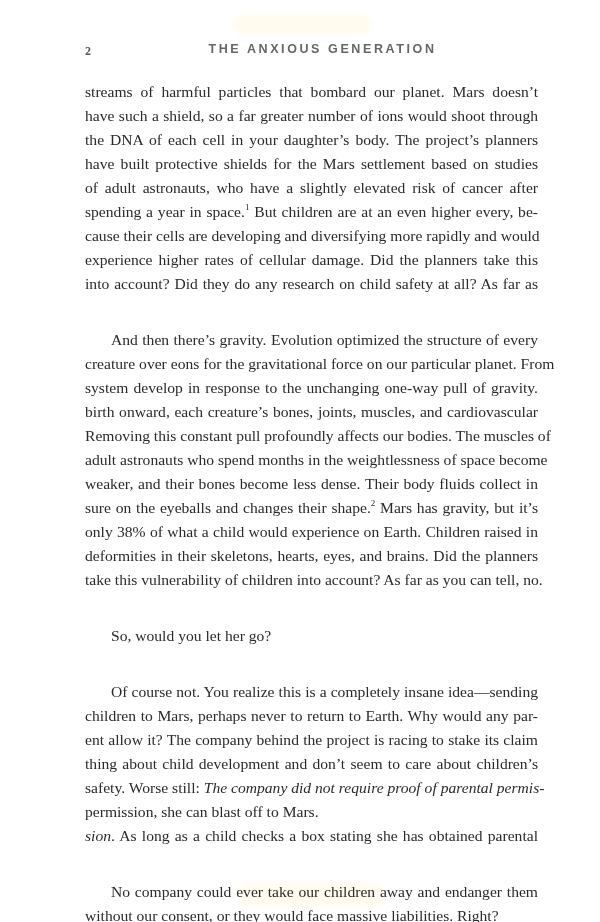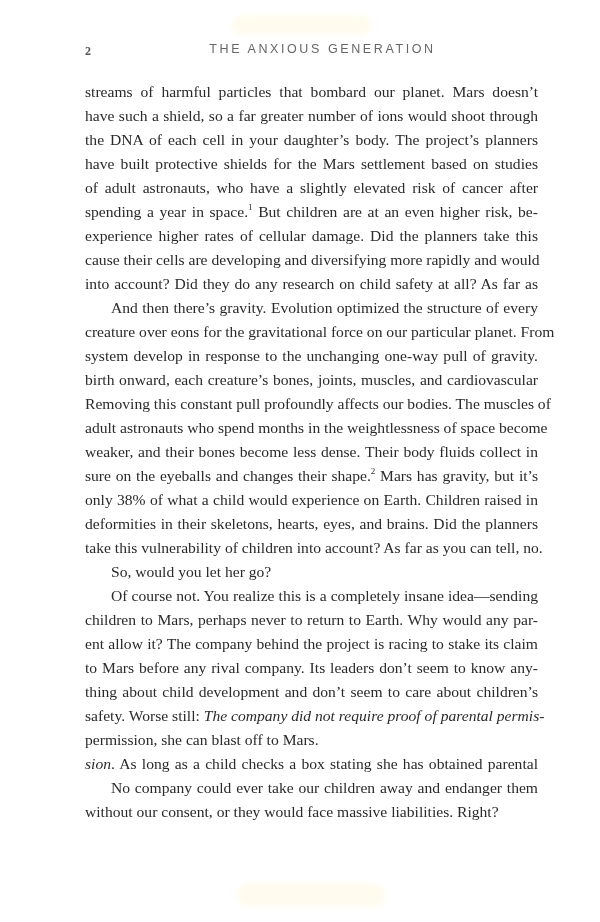--- a/index.html
+++ b/index.html
@@ -40,21 +40,21 @@
       font-family: "Liberation Serif", serif;
     }
     .book-title {
       position: absolute;
       left: 0;
       right: 0;
       top: 0;
       text-align: center;
       font-family: "Liberation Sans", "DejaVu Sans", sans-serif;
       font-size: 12.5px;
-      font-weight: normal;
+      font-weight: bold;
       letter-spacing: 2.6px;
       color: #666;
       padding-left: 22px;
     }
     .body-text {
       position: absolute;
       top: 80px;
       left: 85px;
       width: 453px;
     }
@@ -66,20 +66,21 @@
       white-space: nowrap;
       text-align: justify;
       text-align-last: justify;
       color: #2a2a2a;
     }
     .line.last {
       text-align-last: left;
     }
     .line.indent {
       padding-left: 26px;
+      margin-top: 32px;
     }
     sup.fn {
       font-size: 9px;
       vertical-align: top;
       line-height: 1;
       position: relative;
       top: 3px;
     }
     em { font-style: italic; }
   </style>
@@ -95,23 +96,23 @@
 </div>
 
 <div class="body-text">
 
   <div>
     <span class="line">streams of harmful particles that bombard our planet. Mars doesn’t</span>
     <span class="line">have such a shield, so a far greater number of ions would shoot through</span>
     <span class="line">the DNA of each cell in your daughter’s body. The project’s planners</span>
     <span class="line">have built protective shields for the Mars settlement based on studies</span>
     <span class="line">of adult astronauts, who have a slightly elevated risk of cancer after</span>
-    <span class="line"><span>spending a year in space.</span><sup class="fn">1</sup><span> But children are at an even higher risk, be-</span></span>
+    <span class="line"><span>spending a year in space.</span><sup class="fn">1</sup><span> But children are at an even higher every, be-</span></span>
+    <span class="line">cause their cells are developing and diversifying more rapidly and would</span>
     <span class="line">experience higher rates of cellular damage. Did the planners take this</span>
-    <span class="line">cause their cells are developing and diversifying more rapidly and would</span>
     <span class="line">into account? Did they do any research on child safety at all? As far as</span>
   </div>
 
   <div>
     <span class="line indent">And then there’s gravity. Evolution optimized the structure of every</span>
     <span class="line">creature over eons for the gravitational force on our particular planet. From</span>
     <span class="line">system develop in response to the unchanging one-way pull of gravity.</span>
     <span class="line">birth onward, each creature’s bones, joints, muscles, and cardiovascular</span>
     <span class="line">Removing this constant pull profoundly affects our bodies. The muscles of</span>
     <span class="line">adult astronauts who spend months in the weightlessness of space become</span>
@@ -123,21 +124,20 @@
   </div>
 
   <div>
     <span class="line indent last">So, would you let her go?</span>
   </div>
 
   <div>
     <span class="line indent">Of course not. You realize this is a completely insane idea—sending</span>
     <span class="line">children to Mars, perhaps never to return to Earth. Why would any par-</span>
     <span class="line">ent allow it? The company behind the project is racing to stake its claim</span>
-    <span class="line">to Mars before any rival company. Its leaders don’t seem to know any-</span>
     <span class="line">thing about child development and don’t seem to care about children’s</span>
     <span class="line"><span>safety. Worse still: </span><em>The company did not require proof of parental permis-</em></span>
     <span class="line last">permission, she can blast off to Mars.</span>
     <span class="line"><em>sion</em><span>. As long as a child checks a box stating she has obtained parental</span></span>
   </div>
 
   <div>
     <span class="line indent">No company could ever take our children away and endanger them</span>
     <span class="line last">without our consent, or they would face massive liabilities. Right?</span>
   </div>

